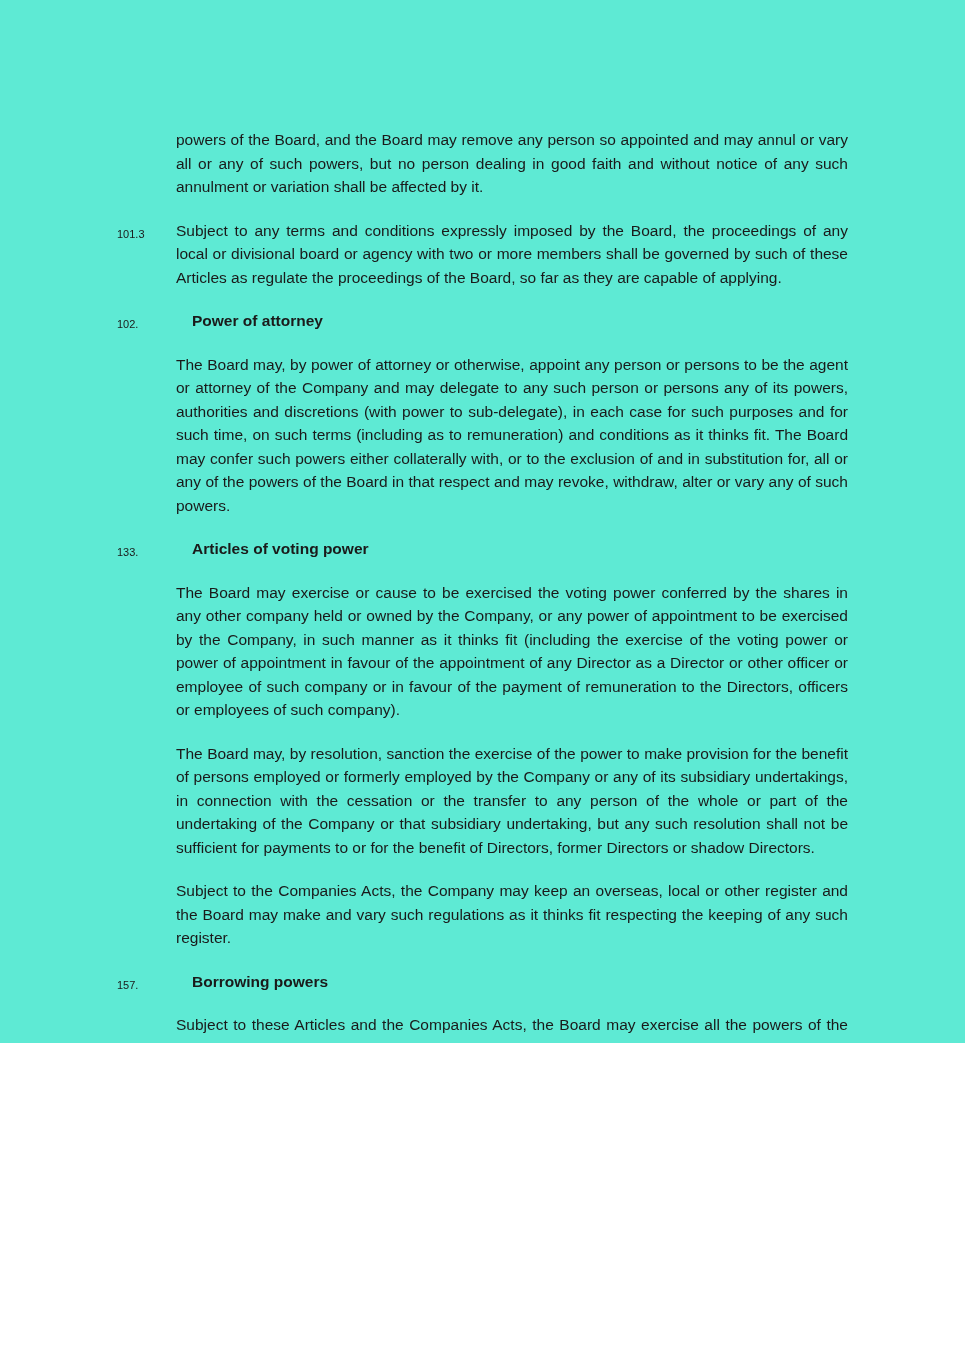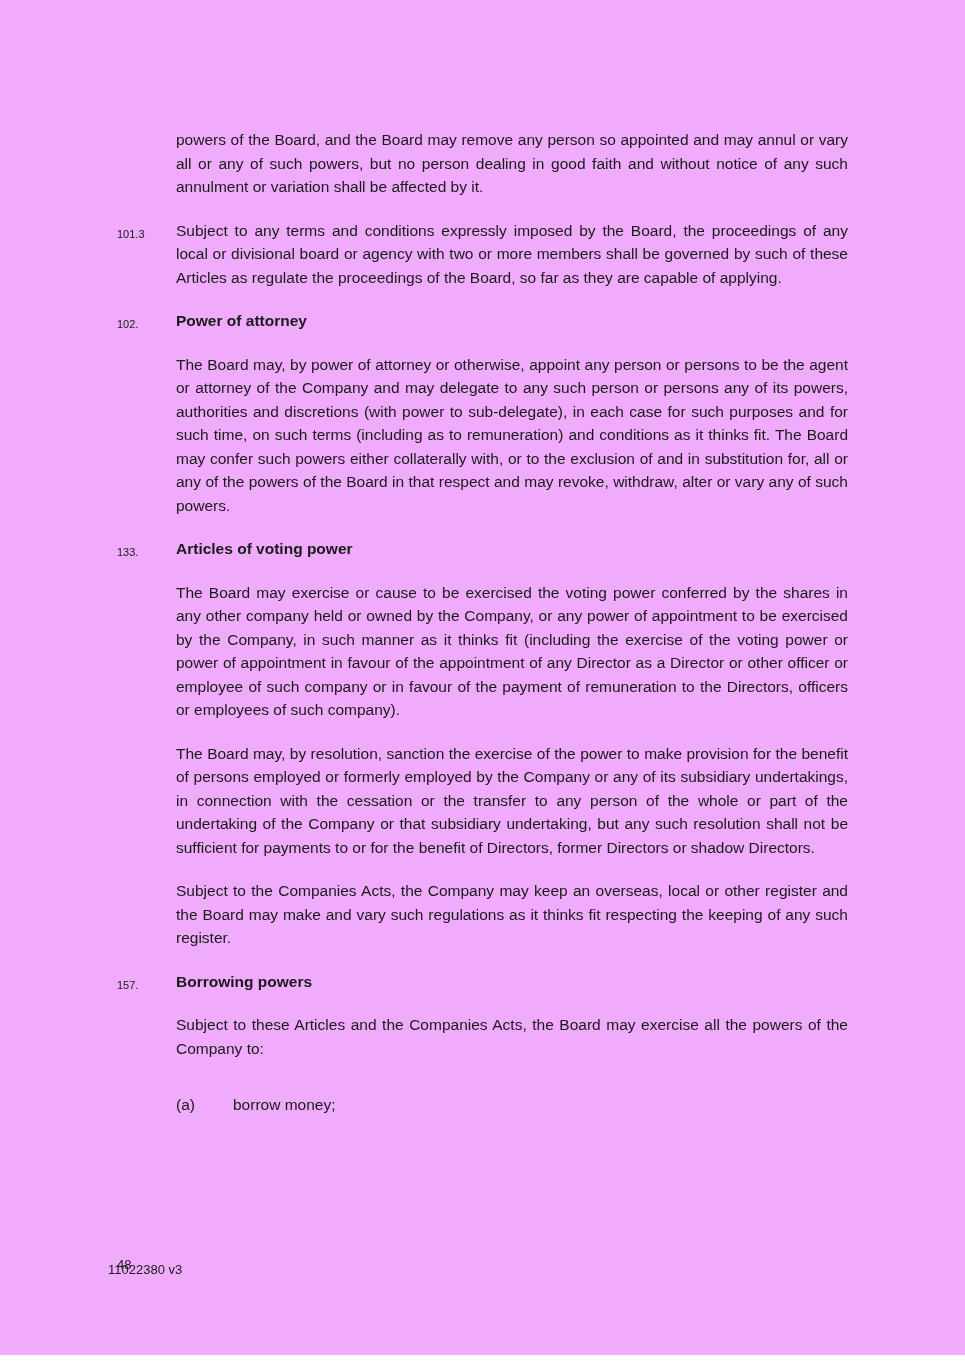--- a/index.html
+++ b/index.html
@@ -3,22 +3,22 @@
 <meta charset="utf-8">
 <style>
   html, body {
     margin: 0;
     padding: 0;
     background: #ffffff;
   }
   .page {
     position: relative;
     width: 965px;
-    height: 1355px;
-    background: #f0abfc;
+    height: 1043px;
+    background: #5eead4;
     font-family: "Liberation Sans", "DejaVu Sans", sans-serif;
     color: #1a1a1a;
     overflow: hidden;
   }
   .content {
     position: absolute;
     top: 128px;
     left: 117px;
     width: 731px;
   }
@@ -37,21 +37,21 @@
   .text-col {
     margin-left: 59px;
   }
   .para {
     margin: 0;
     font-size: 15.5px;
     line-height: 23.5px;
     text-align: justify;
   }
   .heading {
-    margin: 0;
+    margin: 16px;
     font-size: 15.5px;
     line-height: 23.5px;
     font-weight: bold;
     text-align: left;
   }
   .subitem {
     position: relative;
     margin: 0;
   }
   .subitem .sub-label {

